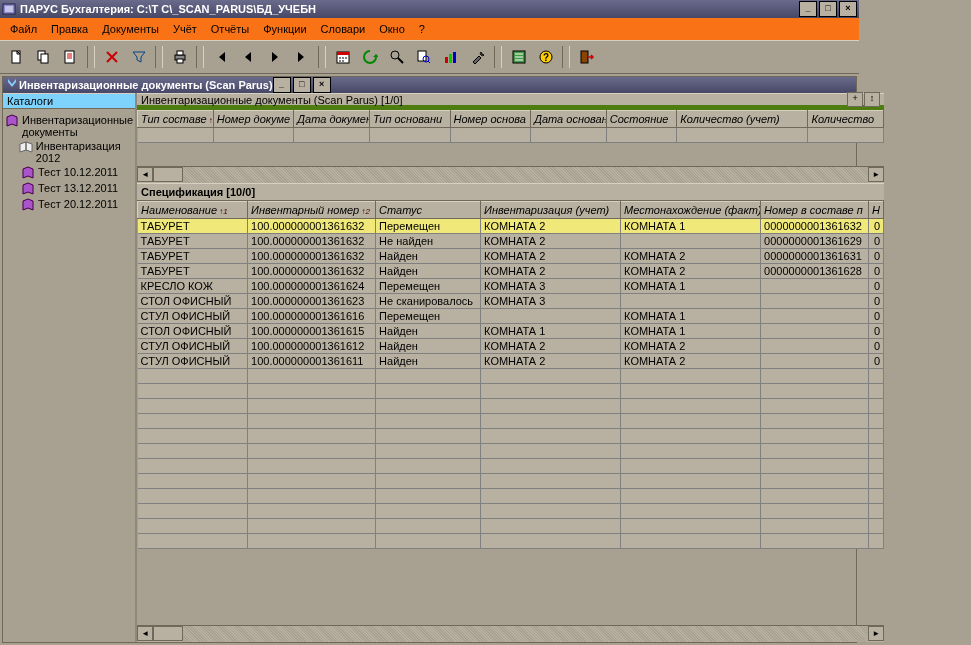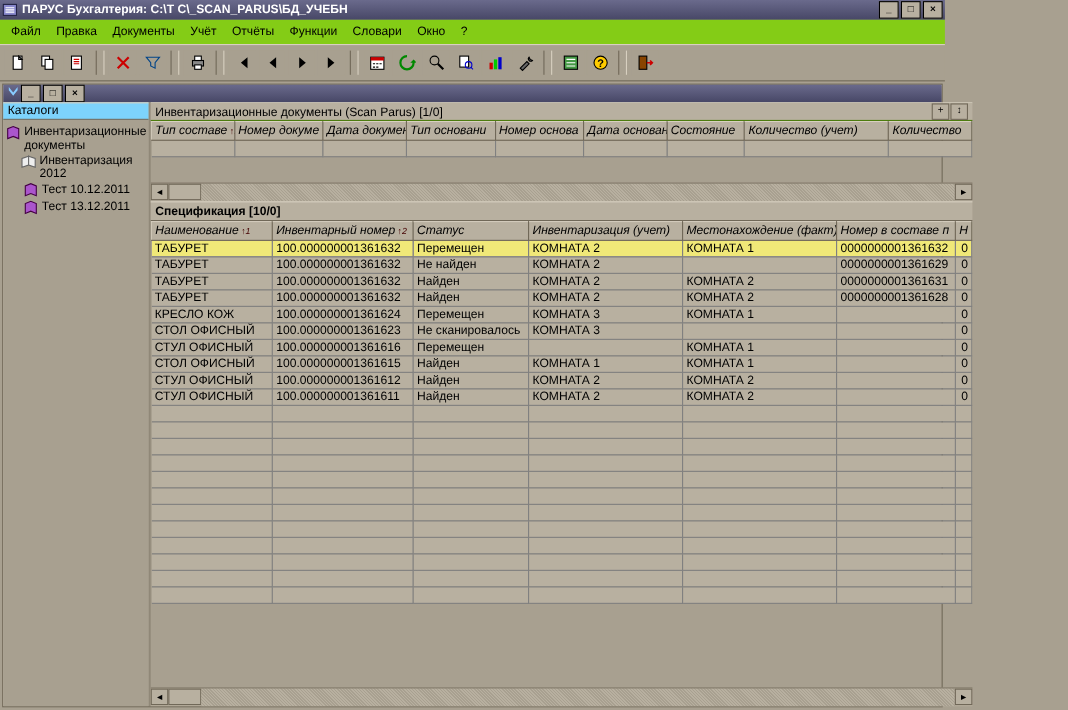--- a/index.html
+++ b/index.html
@@ -2,39 +2,39 @@
 <html><head>
 <meta charset="utf-8">
 <style>
 html,body{margin:0;padding:0;font-family:Tahoma,Arial,sans-serif;font-size:11px;color:#000;background:#a8a090;overflow:hidden}
 .window{width:859px;height:645px;background:#a8a090;display:flex;flex-direction:column;box-sizing:border-box}
 .titlebar{height:18px;background:linear-gradient(#6a6a8c,#474766);color:#fff;display:flex;align-items:center;padding:0 2px;font-size:11px;font-weight:bold}
 .titlebar .icon{width:14px;height:14px;margin-right:4px;display:flex;align-items:center;justify-content:center}
 .titlebar .spacer{flex:1}
 .win-btns{display:flex;gap:2px}
 .win-btn{width:16px;height:14px;background:#b8b0a0;border:1px solid #000;font-size:9px;line-height:12px;text-align:center;cursor:default;color:#000;font-weight:bold;font-family:Arial}
-.menubar{height:18px;display:flex;align-items:center;padding:2px 4px;gap:2px;font-size:11px;background:#84cc16}
+.menubar{height:18px;display:flex;align-items:center;padding:2px 4px;gap:2px;font-size:11px;background:#f97316}
 .menu-item{padding:1px 6px;cursor:default}
 .toolbar{height:28px;display:flex;align-items:center;padding:2px 4px;gap:2px;border-top:1px solid #d8d0c0;border-bottom:1px solid #706858;background:#a8a090}
 .tb-btn{width:23px;height:22px;border:1px solid #a8a090;display:flex;align-items:center;justify-content:center;cursor:default}
 .tb-btn svg{width:16px;height:16px}
 .tb-sep{width:6px;height:22px;border-left:1px solid #706858;border-right:1px solid #d8d0c0;margin:0 2px}
 .workspace{flex:1;padding:2px;display:flex;flex-direction:column;min-height:0}
 .inner-window{flex:1;display:flex;flex-direction:column;border:1px solid #706858;min-height:0;box-shadow:inset 1px 1px 0 #d8d0c0}
 .inner-title{height:16px;background:linear-gradient(#6a6a8c,#474766);color:#fff;display:flex;align-items:center;padding:0 2px;font-size:11px;font-weight:bold}
 .content-split{flex:1;display:flex;min-height:0}
 .left-pane{width:210px;display:flex;flex-direction:column;border-right:2px solid #908878}
 .pane-header{height:16px;background:#7dd3fc;border-top:1px solid #d8d0c0;border-bottom:1px solid #706858;padding:1px 4px;font-size:11px;display:flex;align-items:center;box-sizing:border-box}
 .tree{flex:1;background:#a8a090;padding:4px 2px;overflow:auto}
 .tree-node{display:flex;padding:1px 0;cursor:default}
 .tree-indent{display:inline-block}
 .tree-icon{width:14px;height:14px;margin-right:3px;flex-shrink:0}
 .right-pane{flex:1;display:flex;flex-direction:column;min-height:0}
 .grid-section{display:flex;flex-direction:column;border-top:1px solid #d8d0c0}
-.grid-title{height:16px;background:#b8b0a0;padding:1px 4px;font-size:11px;display:flex;align-items:center;border-bottom:1px solid #4d7c0f;box-sizing:border-box}
+.grid-title{height:16px;background:#b8b0a0;padding:1px 4px;font-size:11px;display:flex;align-items:center;border-bottom:5px solid #4d7c0f;box-sizing:border-box}
 .grid-title .sp{flex:1}
 .grid-title .tb{width:14px;height:13px;border:1px solid #706858;background:#b8b0a0;margin-left:1px;font-size:9px;line-height:11px;text-align:center}
 .grid-wrap{position:relative;overflow:hidden}
 .grid{border-collapse:collapse;width:100%;table-layout:fixed}
 .grid th{background:#b8b0a0;border:1px solid #706858;border-top-color:#d8d0c0;border-left-color:#d8d0c0;font-style:italic;font-weight:normal;text-align:left;padding:2px 3px;font-size:11px;height:16px;overflow:hidden;white-space:nowrap;box-sizing:border-box}
 .grid td{border-right:1px solid #808080;border-bottom:1px solid #808080;padding:1px 3px;font-size:11px;height:15px;overflow:hidden;white-space:nowrap;background:#b8b0a0;box-sizing:border-box}
 .grid tr.sel td{background:#f0e878}
 .grid tr.empty td{background:#b8b0a0}
 .grid td.num{text-align:right}
 .scroll-h{height:16px;background:#b8b0a0;border-top:1px solid #706858;display:flex}
@@ -202,20 +202,21 @@
 
   <div class="workspace">
     <div class="inner-window">
 
       <div class="inner-title">
         <span class="icon">
           <svg width="14" height="14" viewBox="0 0 14 14">
               <path d="M3 2l4 5 4-5v3l-4 5-4-5z" fill="#8cf"></path>
             </svg>
         </span>
+        <span>Инвентаризационные документы (Scan Parus)</span>
         <span class="spacer"></span>
         <div class="win-btns">
           <div class="win-btn">_</div>
           <div class="win-btn">□</div>
           <div class="win-btn">×</div>
         </div>
       </div>
 
       <div class="content-split">
         <div class="left-pane">
@@ -240,20 +241,27 @@
                     <path d="M2 3v9l5-2 5 2V3l-5-2z" fill="#a5c" stroke="#404"></path>
                   </svg></span>
               <span>Тест 10.12.2011</span>
             </div>
             <div class="tree-node">
               <span class="tree-indent" style="width:16px"></span>
               <span class="tree-icon"><svg viewBox="0 0 14 14">
                     <path d="M2 3v9l5-2 5 2V3l-5-2z" fill="#a5c" stroke="#404"></path>
                   </svg></span>
               <span>Тест 13.12.2011</span>
+            </div>
+            <div class="tree-node">
+              <span class="tree-indent" style="width:16px"></span>
+              <span class="tree-icon"><svg viewBox="0 0 14 14">
+                    <path d="M2 3v9l5-2 5 2V3l-5-2z" fill="#a5c" stroke="#404"></path>
+                  </svg></span>
+              <span>Тест 20.12.2011</span>
             </div>
           </div>
         </div>
 
         <div class="right-pane">
           <div class="grid-section">
             <div class="grid-title">
               <span>Инвентаризационные документы (Scan Parus) [1/0]</span>
               <span class="sp"></span>
               <span class="tb">+</span>

